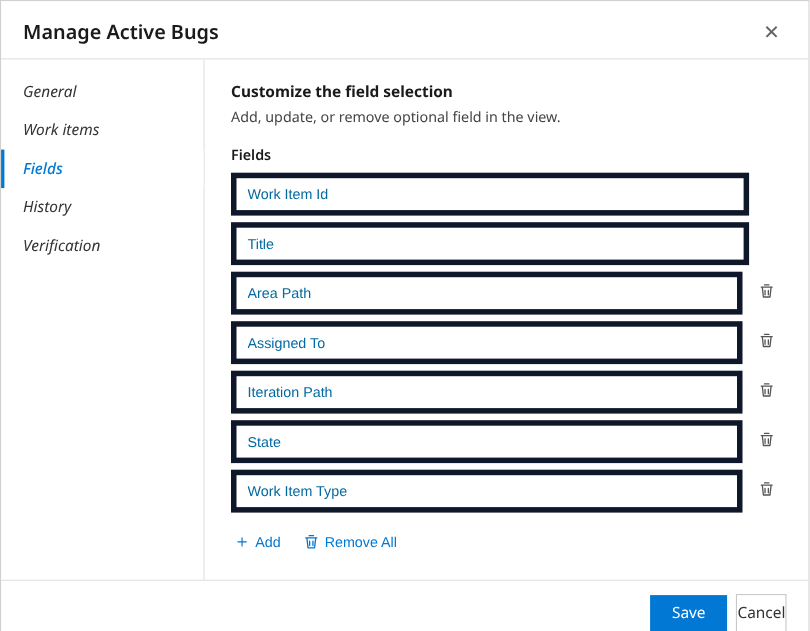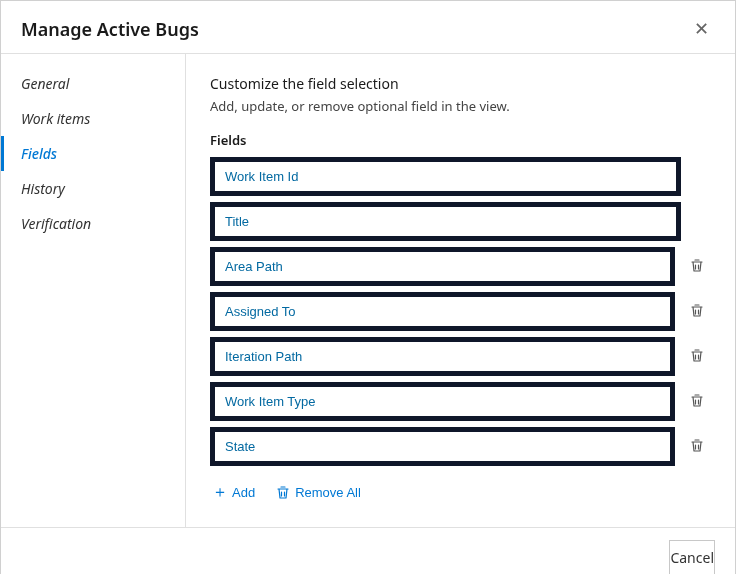--- a/index.html
+++ b/index.html
@@ -66,21 +66,21 @@
       padding-left: 17px;
       font-weight: 500;
     }
     .main-content {
       flex: 1;
       padding: 20px 24px;
       overflow-y: auto;
     }
     .section-title {
       font-size: 14px;
-      font-weight: 400;
+      font-weight: 700;
       color: #1a1a1a;
       margin-bottom: 4px;
     }
     .section-subtitle {
       font-size: 13px;
       color: #444;
       margin-bottom: 16px;
     }
     .fields-label {
       font-size: 13px;
@@ -226,30 +226,30 @@
       <div class="field-row">
         <input class="field-input" type="text" value="Iteration Path" readonly="" style="">
         <button class="delete-btn" title="Delete">
           <svg class="trash-icon" viewBox="0 0 16 16" fill="none" xmlns="http://www.w3.org/2000/svg">
             <path d="M6 2h4M3 4h10M4 4l1 9h6l1-9M6.5 7v4M9.5 7v4" stroke="#555" stroke-width="1.2" stroke-linecap="round" stroke-linejoin="round"></path>
           </svg>
         </button>
       </div>
 
       <div class="field-row">
+        <input class="field-input" type="text" value="State" readonly="" style="">
+        <button class="delete-btn" title="Delete">
+          <svg class="trash-icon" viewBox="0 0 16 16" fill="none" xmlns="http://www.w3.org/2000/svg">
+            <path d="M6 2h4M3 4h10M4 4l1 9h6l1-9M6.5 7v4M9.5 7v4" stroke="#555" stroke-width="1.2" stroke-linecap="round" stroke-linejoin="round"></path>
+          </svg>
+        </button>
+      </div>
+
+      <div class="field-row">
         <input class="field-input" type="text" value="Work Item Type" readonly="" style="">
-        <button class="delete-btn" title="Delete">
-          <svg class="trash-icon" viewBox="0 0 16 16" fill="none" xmlns="http://www.w3.org/2000/svg">
-            <path d="M6 2h4M3 4h10M4 4l1 9h6l1-9M6.5 7v4M9.5 7v4" stroke="#555" stroke-width="1.2" stroke-linecap="round" stroke-linejoin="round"></path>
-          </svg>
-        </button>
-      </div>
-
-      <div class="field-row">
-        <input class="field-input" type="text" value="State" readonly="" style="">
         <button class="delete-btn" title="Delete">
           <svg class="trash-icon" viewBox="0 0 16 16" fill="none" xmlns="http://www.w3.org/2000/svg">
             <path d="M6 2h4M3 4h10M4 4l1 9h6l1-9M6.5 7v4M9.5 7v4" stroke="#555" stroke-width="1.2" stroke-linecap="round" stroke-linejoin="round"></path>
           </svg>
         </button>
       </div>
 
       <div class="actions-row">
         <button class="action-btn">
           <span class="icon">＋</span>
@@ -259,15 +259,16 @@
           <svg class="trash-icon" viewBox="0 0 16 16" fill="none" xmlns="http://www.w3.org/2000/svg">
             <path d="M6 2h4M3 4h10M4 4l1 9h6l1-9M6.5 7v4M9.5 7v4" stroke="#0078d4" stroke-width="1.2" stroke-linecap="round" stroke-linejoin="round"></path>
           </svg>
           <span>Remove All</span>
         </button>
       </div>
     </div>
   </div>
 
   <div class="dialog-footer">
+    <button class="btn-save">Save</button>
     <button class="btn-cancel">Cancel</button>
   </div>
 </div>
 
 </body></html>

